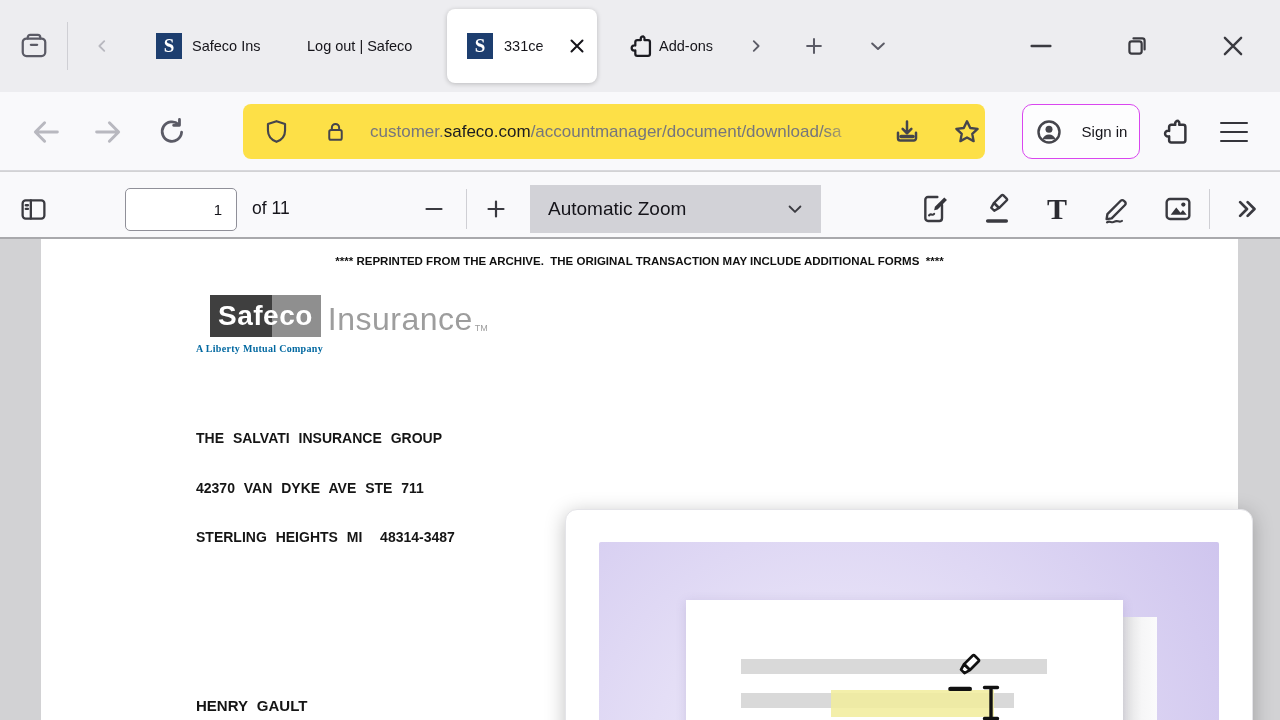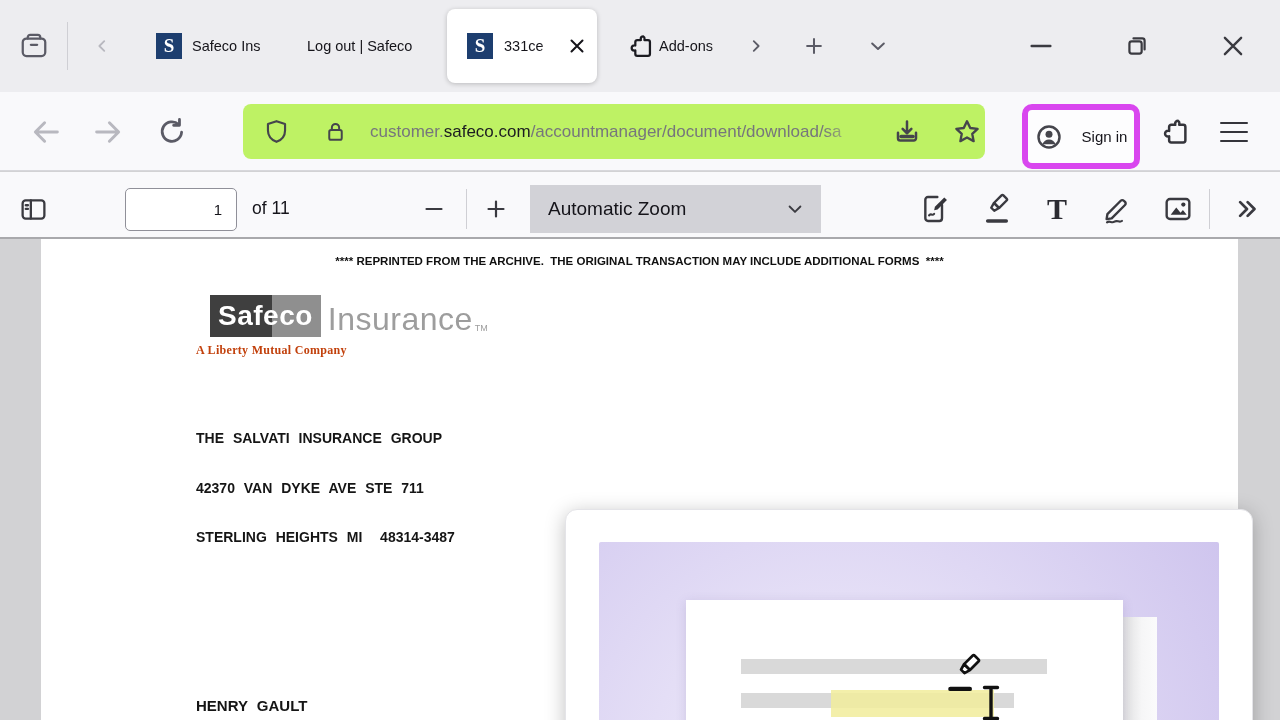--- a/index.html
+++ b/index.html
@@ -33,29 +33,29 @@
   #tab-4 .tab-title { width:66px; }
   .newtab-btn { left:796px; top:28px; width:36px; height:36px; display:flex; align-items:center; justify-content:center; }
   .alltabs-btn { left:860px; top:28px; width:36px; height:36px; display:flex; align-items:center; justify-content:center; }
   .win-btn { top:18px; width:56px; height:56px; display:flex; align-items:center; justify-content:center; }
   #win-min { left:1013px; } #win-restore { left:1109px; } #win-close { left:1205px; }
 
   
   #navbar { left:0; top:92px; width:1280px; height:79px; background:#f9f9fb; border-bottom:1px solid #d7d7db; }
   .nav-btn { top:20px; width:40px; height:40px; display:flex; align-items:center; justify-content:center; }
   #nav-back { left:26px; } #nav-fwd { left:88px; } #nav-reload { left:152px; }
-  #urlbar { left:243px; top:12px; width:742px; height:55px; background:#bef264; border-radius:8px; display:flex; align-items:center; }
+  #urlbar { left:243px; top:12px; width:742px; height:55px; background:#fde047; border-radius:8px; display:flex; align-items:center; }
   #urlbar .shield { margin-left:20px; }
   #urlbar .lock { margin-left:33px; }
   .url-text { margin-left:22px; width:505px; font-size:17px; white-space:nowrap; overflow:hidden;
     -webkit-mask-image:linear-gradient(90deg,#000 90%,transparent 99%); mask-image:linear-gradient(90deg,#000 90%,transparent 99%); }
   .url-sub, .url-path { color:#76767c; } .url-domain { color:#1b1b21; }
   .urlbar-icon { width:36px; height:36px; display:flex; align-items:center; justify-content:center; }
   #url-download { margin-left:16px; } #url-star { margin-left:24px; }
-  #signin-btn { left:1022px; top:12px; width:118px; height:65px; background:#fdfdfe; border:6px solid #d946ef; border-radius:10px; display:flex; align-items:center; justify-content:center; gap:19px; }
+  #signin-btn { left:1022px; top:12px; width:118px; height:55px; background:#fdfdfe; border:1px solid #d946ef; border-radius:10px; display:flex; align-items:center; justify-content:center; gap:19px; }
   #signin-btn span { font-size:15px; color:#15141a; }
   #ext-btn { left:1156px; top:20px; width:40px; height:40px; display:flex; align-items:center; justify-content:center; }
   #menu-btn { left:1212px; top:20px; width:44px; height:40px; display:flex; flex-direction:column; align-items:center; justify-content:center; gap:6.5px; }
   #menu-btn i { width:28px; height:2.6px; background:#35353b; border-radius:2px; }
 
   
   #pdfbar { left:0; top:172px; width:1280px; height:67px; background:#f9f9fb; border-bottom:2px solid #a9a9ac; }
   #sb-toggle { left:12px; top:18px; width:42px; height:38px; display:flex; align-items:center; justify-content:center; }
   #page-input { left:125px; top:16px; width:112px; height:43px; background:#fff; border:1px solid #909099; border-radius:5px; text-align:right; padding-right:14px; font-size:15px; color:#15141a; font-family:"Liberation Sans",sans-serif; }
   #of-label { left:252px; top:26px; font-size:17.5px; color:#15141a; }
@@ -71,21 +71,21 @@
   #more-tools { left:1224px; top:17px; width:46px; height:40px; display:flex; align-items:center; justify-content:center; }
 
   
   #viewer { left:0; top:239px; width:1280px; height:481px; background:#d2d2d4; }
   #pdf-page { left:41px; top:0; width:1197px; height:481px; background:#fff; }
   #archive-notice { left:0; top:16px; width:100%; text-align:center; font-size:11.5px; font-weight:bold; color:#101010; white-space:pre; letter-spacing:0; }
   #logo-row { left:155px; top:56px; display:flex; align-items:flex-end;padding-left:14px; }
   #logo-box { height:42px; padding:0 8px; display:flex; align-items:center; background:linear-gradient(90deg,#3f3f3f 0%,#3f3f3f 56%,#8f8f8f 56%,#8f8f8f 100%); color:#fff; font-size:28px; font-weight:bold; letter-spacing:0.5px; }
   #logo-word { font-size:32px; color:#9d9d9d; font-weight:500; margin-left:7px; letter-spacing:0.5px; line-height:1; margin-bottom:2px; }
   #logo-tm { font-size:9px; color:#9d9d9d; margin-left:2px; margin-bottom:4px; }
-  #logo-tagline { left:155px; top:104px; font-family:"Liberation Serif",serif; font-weight:bold; font-size:12px; color:#c2410c; letter-spacing:0.3px; }
+  #logo-tagline { left:155px; top:104px; font-family:"Liberation Serif",serif; font-weight:bold; font-size:10px; color:#0369a1; letter-spacing:0.3px; }
   .addr { left:155px; color:#151515; font-weight:bold; white-space:pre; word-spacing:5px; }
   #agency-block { top:158px; font-size:14px; line-height:16.5px; }
   #insured-block { top:419px; font-size:15px; line-height:19px; }
 
   
   #promo-card { left:565px; top:270px; width:688px; height:466px; background:#fff; border:1px solid #e4e4e8; border-radius:12px; box-shadow:0 4px 20px rgba(0,0,0,.25); }
   #promo-illo { left:33px; top:32px; width:620px; height:393px; border-radius:2px;
     background:radial-gradient(circle at 38% 62%, #f1eefb 0%, #e4def6 42%, #cfc5ee 100%); overflow:hidden; }
   #illo-backpage { left:524px; top:75px; width:34px; height:318px; background:linear-gradient(90deg,#dededf 0%,#f6f6f7 55%,#fbfbfc 100%); }
   #illo-page { left:87px; top:58px; width:437px; height:335px; background:#fff; box-shadow:0 2px 10px rgba(90,80,140,.18); }

